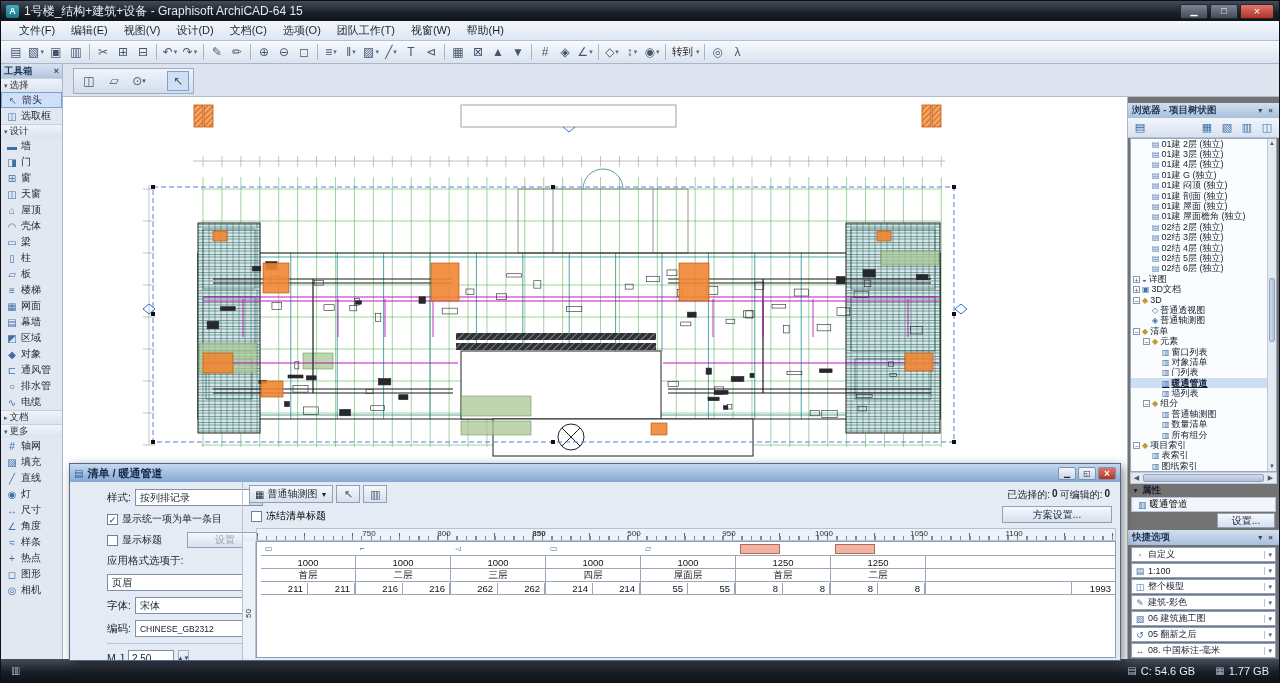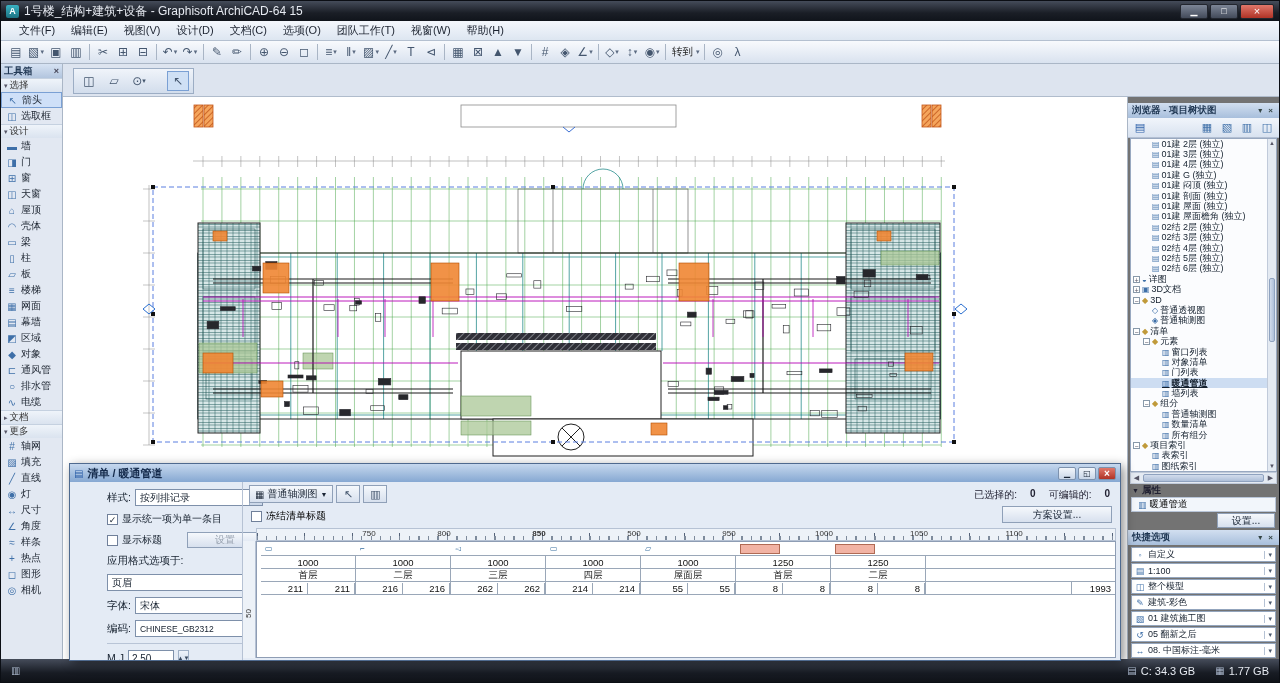--- a/index.html
+++ b/index.html
@@ -128,21 +128,21 @@
   .btn.dis { color:#98a2b0; width:76px; height:16px; margin-left:auto; }
   .dl-sep { border-top:1px solid #b8c4d6; margin:4px 0 6px 0; }
   .mj-input { width:46px; height:16px; background:#fff; border:1px solid #7e90aa; font-size:10px; padding:0 3px; display:flex; align-items:center; }
   .stepper { width:11px; height:16px; background:linear-gradient(#eef3fa,#c9d6e8); border:1px solid #9fb0c6;
     font-size:6px; display:flex; flex-direction:column; align-items:center; justify-content:center; color:#36465c; }
   .dlg-right { position:absolute; left:172px; top:18px; right:0; bottom:0; border-left:1px solid #b6c2d4; }
   .dlg-tools { position:absolute; left:6px; top:3px; display:flex; gap:3px; }
   .btn.tool-drop { height:18px; padding:0 5px; gap:3px; font-size:10px; }
   .btn.tool-drop .dd { font-size:7px; }
   .btn.icon { width:24px; height:18px; font-size:11px; color:#44566e; }
-  .sel-info { position:absolute; right:10px; top:6px; font-size:10px; color:#223; display:flex; gap:13px; }
+  .sel-info { position:absolute; right:10px; top:6px; font-size:10px; color:#223; display:flex; gap:2px; }
   .freeze { position:absolute; left:8px; top:27px; display:flex; align-items:center; gap:4px; }
   .scheme-btn { position:absolute; right:8px; top:24px; width:110px; height:17px; }
   .sched-ruler { position:absolute; left:13px; right:4px; top:46px; height:13px;
     background:
       repeating-linear-gradient(90deg,#7e8b9c 0 1px,transparent 1px 9.5px) left bottom / 100% 4px no-repeat,
       repeating-linear-gradient(90deg,#55637a 0 1px,transparent 1px 47.5px) left bottom / 100% 7px no-repeat,
       #edf2f8;
     border:1px solid #b6c2d4; }
   .rlab { position:absolute; top:0; font-size:8px; color:#333; transform:translateX(-50%); }
   .vruler { position:absolute; left:0; top:59px; bottom:2px; width:13px; background:#edf2f8; border-right:1px solid #b6c2d4;
@@ -1022,21 +1022,21 @@
           <div class="qlab">整个模型</div>
           <div class="qdd">▾</div>
         </div>
         <div class="quick-row">
           <div class="qico">✎</div>
           <div class="qlab">建筑-彩色</div>
           <div class="qdd">▾</div>
         </div>
         <div class="quick-row">
           <div class="qico">▧</div>
-          <div class="qlab">01 建筑施工图</div>
+          <div class="qlab">06 建筑施工图</div>
           <div class="qdd">▾</div>
         </div>
         <div class="quick-row">
           <div class="qico">↺</div>
           <div class="qlab">05 翻新之后</div>
           <div class="qdd">▾</div>
         </div>
         <div class="quick-row">
           <div class="qico">↔</div>
           <div class="qlab">08. 中国标注-毫米</div>
@@ -1217,21 +1217,21 @@
           </div>
       </div>
     </div>
   </div>
 
   <div class="statusbar">
     <span class="sb-ico">▥</span>
     <span class="sb-right">
       <span class="sb-item">
         <span class="sb-ico">▤</span>
-        <span>C: 34.3 GB</span>
+        <span>C: 54.6 GB</span>
       </span>
       <span class="sb-item">
         <span class="sb-ico">▦</span>
         <span>1.77 GB</span>
       </span>
     </span>
   </div>
 
 </div>
 

